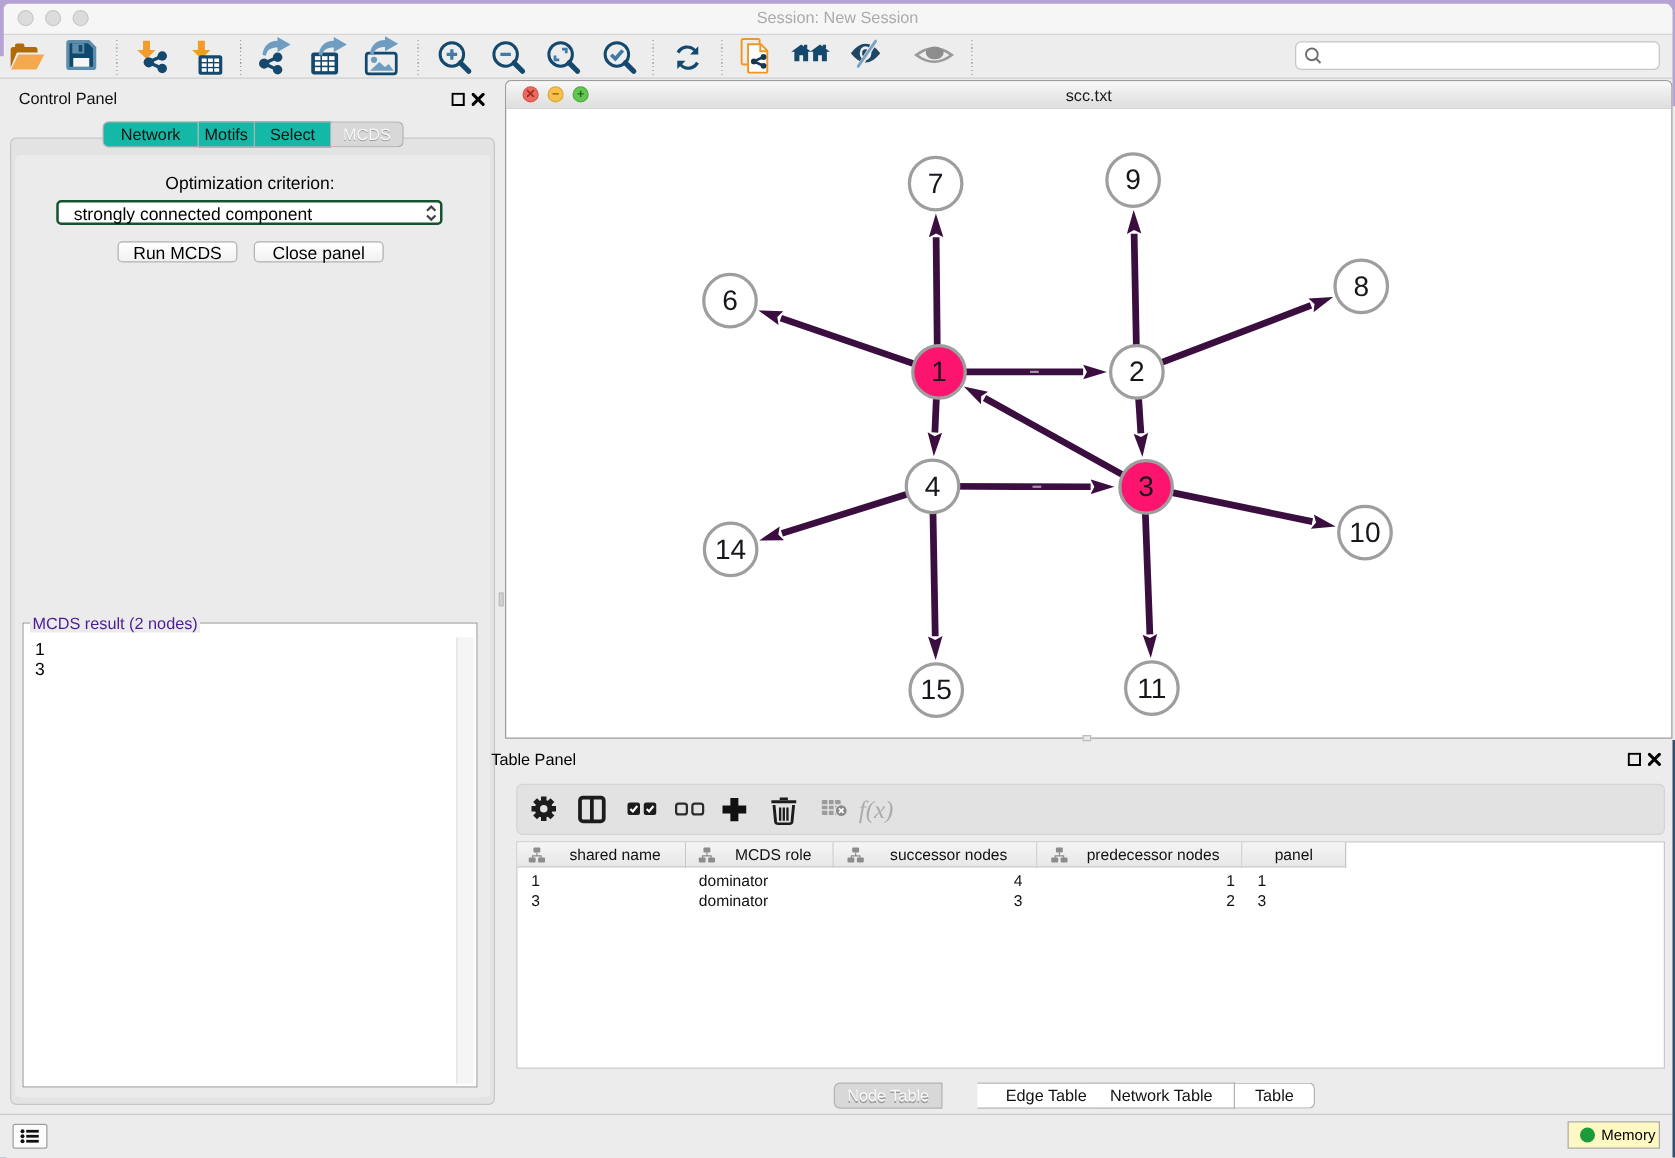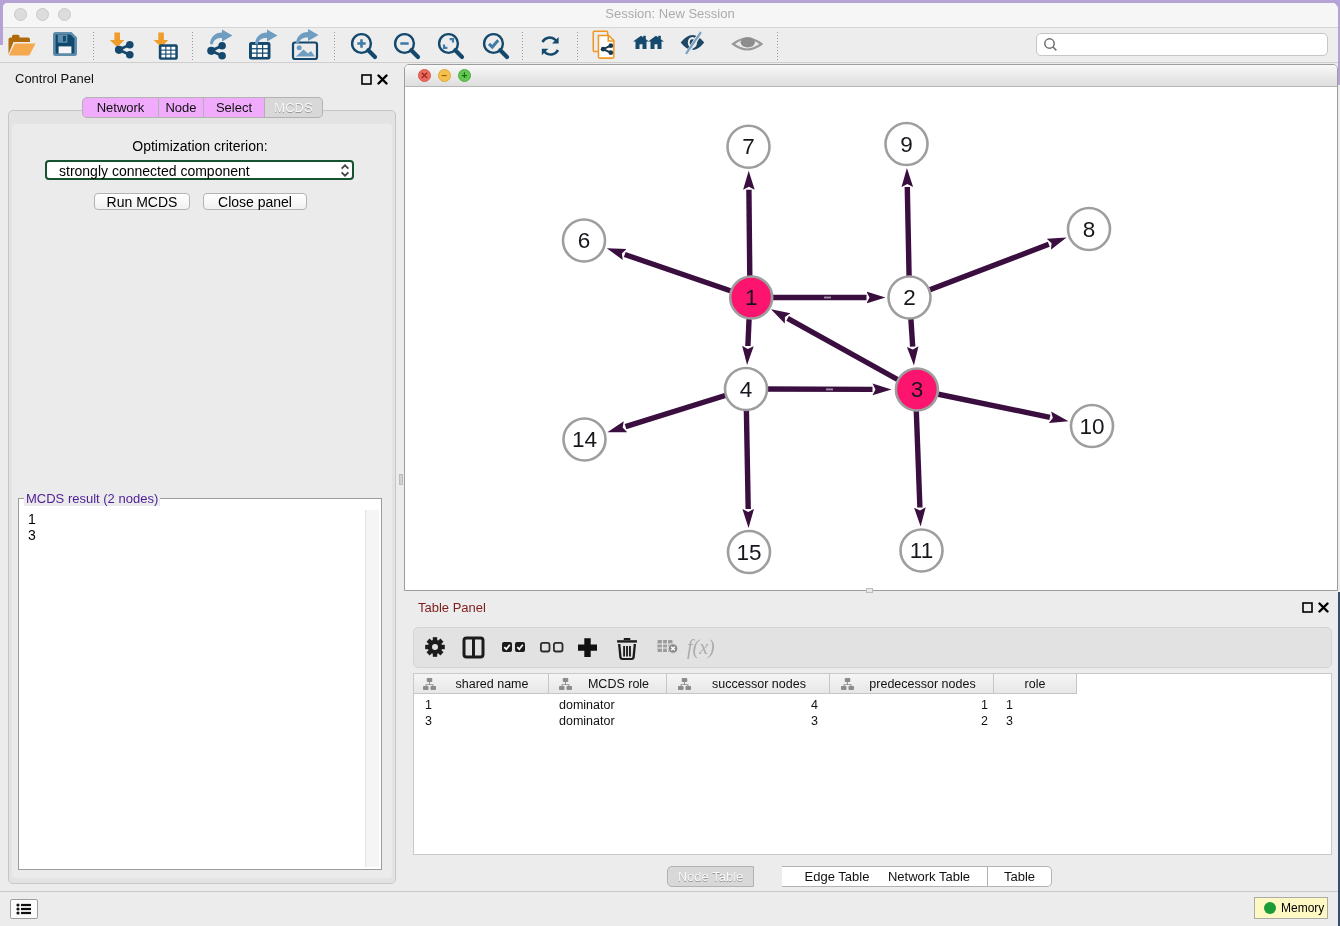--- a/index.html
+++ b/index.html
@@ -6,35 +6,35 @@
 #titlebar{left:0;top:0;width:1340px;height:28px;background:#f6f6f6;border-bottom:1px solid #d6d6d6}
 .tl{width:13px;height:13px;border-radius:50%;background:#dcdcdc;border:1px solid #c9c9c9;top:8px}
 #ttext{left:0;right:0;top:6px;text-align:center;font-size:13px;color:#ababab}
 #toolbar{left:0;top:28px;width:1340px;height:35px;background:#ededed;border-bottom:1px solid #cfcfcf}
 .tsep{top:32px;width:1px;height:28px;background:repeating-linear-gradient(#9a9a9a 0 1px,transparent 1px 3px)}
 #searchbox{left:1036px;top:33px;width:292px;height:23px;background:#fff;border:1px solid #c6c6c6;border-radius:5px}
 
 #cp-title{left:15px;top:71px;font-size:13px;color:#111}
 #cp-outer{left:8px;top:110px;width:388px;height:774px;background:#e3e3e3;border:1px solid #c6c6c6;border-radius:5px}
 #cp-inner{left:12px;top:124px;width:380px;height:754px;background:#ebebeb;border-radius:4px}
-.tab{top:97px;height:21px;background:#f0abfc;border:1px solid #b2b2b2;font-size:13px;color:#111;text-align:center;line-height:20px}
+.tab{top:97px;height:21px;background:#14b8a6;border:1px solid #b2b2b2;font-size:13px;color:#111;text-align:center;line-height:20px}
 #opt-label{left:0px;top:138px;width:400px;text-align:center;font-size:14px;color:#000}
 #selbox{left:45px;top:160px;width:309px;height:20px;background:#fff;border:2px solid #14532d;border-radius:4px;font-size:14px;color:#000;line-height:18px;padding-left:12px}
 .btn{top:193px;height:17px;background:linear-gradient(#ffffff,#f1f1f1);border:1px solid #b3b3b3;border-radius:4px;font-size:14px;color:#000;text-align:center;line-height:16px}
 #grp{left:18px;top:498px;width:364px;height:372px;border:1px solid #9b9b9b;background:#fff}
 #grp-label{left:24px;top:491px;font-size:13px;color:#4c1d95;background:#ebebeb;padding:0 2px}
 #grp-white{left:19px;top:499px;width:362px;height:370px;background:#fff}
 #grp-sb{left:364.5px;top:510px;width:14.5px;height:357px;background:#f5f5f5;border-left:1px solid #e2e2e2}
 
 #win{left:404px;top:64px;width:934px;height:527px;border:1px solid #9d9d9d;border-radius:5px 5px 0 0;background:#fff}
 #win-tb{left:0;top:0;width:932px;height:22px;background:linear-gradient(#f8f8f8,#dedede);border-bottom:1px solid #b6b6b6;border-radius:4px 4px 0 0}
 .wl{width:13px;height:13px;border-radius:50%;top:4px;text-align:center;font-size:10px;font-weight:bold;line-height:12px}
 #win-title{left:0;right:0;top:4px;text-align:center;font-size:13px;color:#1a1a1a}
 
-#tp-title{left:418px;top:600px;font-size:13px;color:#7f1d1d}
+#tp-title{left:393px;top:600px;font-size:13px;color:#000000}
 #tp-toolbar{left:413px;top:627px;width:919px;height:41px;background:#e2e2e2;border:1px solid #d4d4d4;border-radius:5px}
 #tbl{left:413px;top:673px;width:919px;height:182px;background:#fff;border:1px solid #c9c9c9}
 .th{top:674px;height:20px;background:linear-gradient(#f5f5f5,#e7e7e7);border-right:1px solid #c6c6c6;border-bottom:1px solid #c6c6c6;font-size:12.5px;color:#111;text-align:center;line-height:20px;padding-left:22px}
 .td{font-size:12.5px;color:#111;height:16px;line-height:16px}
 .btab{top:866px;height:21px;background:#fff;border:1px solid #b2b2b2;font-size:13px;color:#111;text-align:center;line-height:20px}
 
 #statusbar{left:0;top:891px;width:1340px;height:35px;background:#ececec;border-top:1px solid #c9c9c9}
 #memBtn{left:1254px;top:897px;width:74px;height:22px;background:#fef9c3;border:1px solid #ababab;font-size:12px;color:#000;line-height:20px}
 #listBtn{left:10px;top:899px;width:28px;height:20px;background:#fcfcfc;border:1px solid #9f9f9f;border-radius:2px}
 .purple{background:#b5a3d6}
@@ -190,41 +190,42 @@
 <div class="abs" id="cp-title">Control Panel</div>
 <svg class="abs" style="left:361px;top:74px" width="11" height="11" viewBox="0 0 11 11">
     <rect x="1" y="1" width="9" height="9" fill="none" stroke="#000" stroke-width="1.6"></rect>
   </svg>
 <svg class="abs" style="left:377px;top:74px" width="11" height="11" viewBox="0 0 11 11">
     <path d="M1.5 1.5 L9.5 9.5 M9.5 1.5 L1.5 9.5" stroke="#000" stroke-width="2.4" stroke-linecap="round"></path>
   </svg>
 <div class="abs" id="cp-outer"></div>
 <div class="abs" id="cp-inner"></div>
 <div class="abs tab" style="left:82px;width:77px;border-radius:5px 0 0 5px">Network</div>
-<div class="abs tab" style="left:159px;width:45px;border-left:none">Node</div>
+<div class="abs tab" style="left:159px;width:45px;border-left:none">Motifs</div>
 <div class="abs tab" style="left:204px;width:61px;border-left:none">Select</div>
 <div class="abs tab" style="left:265px;width:58px;border-left:none;border-radius:0 5px 5px 0;background:#d8d8d8;color:#f8f8f8;text-shadow:0 1px 0 #9a9a9a">MCDS</div>
 <div class="abs" id="opt-label">Optimization criterion:</div>
 <div class="abs" id="selbox">strongly connected component</div>
 <svg class="abs" style="left:338px;top:163px" width="14" height="15" viewBox="0 0 14 15">
     <path d="M3.6 5.6 L7 2.3 L10.4 5.6 M3.6 9.4 L7 12.7 L10.4 9.4" fill="none" stroke="#444" stroke-width="1.8"></path>
   </svg>
 <div class="abs btn" style="left:94px;width:96px">Run MCDS</div>
 <div class="abs btn" style="left:203px;width:104px">Close panel</div>
 <div class="abs" id="grp"></div>
 <div class="abs" id="grp-white"></div>
 <div class="abs" id="grp-sb"></div>
 <div class="abs" id="grp-label">MCDS result (2 nodes)</div>
 <div class="abs" style="left:28px;top:511px;font-size:14px;color:#000;line-height:16px">1<br>3</div>
 
 <div class="abs" id="win">
   <div class="abs" id="win-tb"></div>
   <div class="abs wl" style="left:13px;background:#ed6a5f;border:1px solid #d3584c;color:#9d2b20">✕</div>
   <div class="abs wl" style="left:33px;background:#f5c04b;border:1px solid #dda938;color:#985e00">−</div>
   <div class="abs wl" style="left:53px;background:#63c654;border:1px solid #4caf3e;color:#1a6d0c">+</div>
+  <div class="abs" id="win-title">scc.txt</div>
   <svg class="abs" style="left:0;top:22px" width="932" height="504" viewBox="0 0 932 504">
     <defs>
       <marker id="arr" viewBox="0 0 20 14" refX="0" refY="7" markerWidth="20" markerHeight="14" orient="auto" markerUnits="userSpaceOnUse">
         <path d="M0,1.2 L19,7 L0,12.8 L3,7 Z" fill="#3b0e40"></path>
       </marker>
     </defs>
     <g stroke="#3b0e40" stroke-width="5.4" marker-end="url(#arr)">
       <line x1="345.0" y1="210.5" x2="343.9" y2="102.8"></line>
       <line x1="345.0" y1="210.5" x2="219.7" y2="167.5"></line>
       <line x1="345.0" y1="210.5" x2="461.5" y2="210.5"></line>
@@ -347,21 +348,21 @@
   </g>
   <use href="#tree" x="136"></use>
     <use href="#tree" x="255"></use>
     <use href="#tree" x="418"></use>
 </svg>
 <div class="abs" id="tbl"></div>
 <div class="abs th" style="left:414px;width:135px">shared name</div>
 <div class="abs th" style="left:549px;width:118px">MCDS role</div>
 <div class="abs th" style="left:667px;width:163px">successor nodes</div>
 <div class="abs th" style="left:830px;width:164px">predecessor nodes</div>
-<div class="abs th" style="left:994px;width:83px;padding-left:0">role</div>
+<div class="abs th" style="left:994px;width:83px;padding-left:0">panel</div>
 <div class="abs td" style="left:425px;top:697px">1</div>
 <div class="abs td" style="left:559px;top:697px">dominator</div>
 <div class="abs td" style="left:667px;top:697px;width:151px;text-align:right">4</div>
 <div class="abs td" style="left:830px;top:697px;width:158px;text-align:right">1</div>
 <div class="abs td" style="left:1006px;top:697px">1</div>
 <div class="abs td" style="left:425px;top:713px">3</div>
 <div class="abs td" style="left:559px;top:713px">dominator</div>
 <div class="abs td" style="left:667px;top:713px;width:151px;text-align:right">3</div>
 <div class="abs td" style="left:830px;top:713px;width:158px;text-align:right">2</div>
 <div class="abs td" style="left:1006px;top:713px">3</div>

